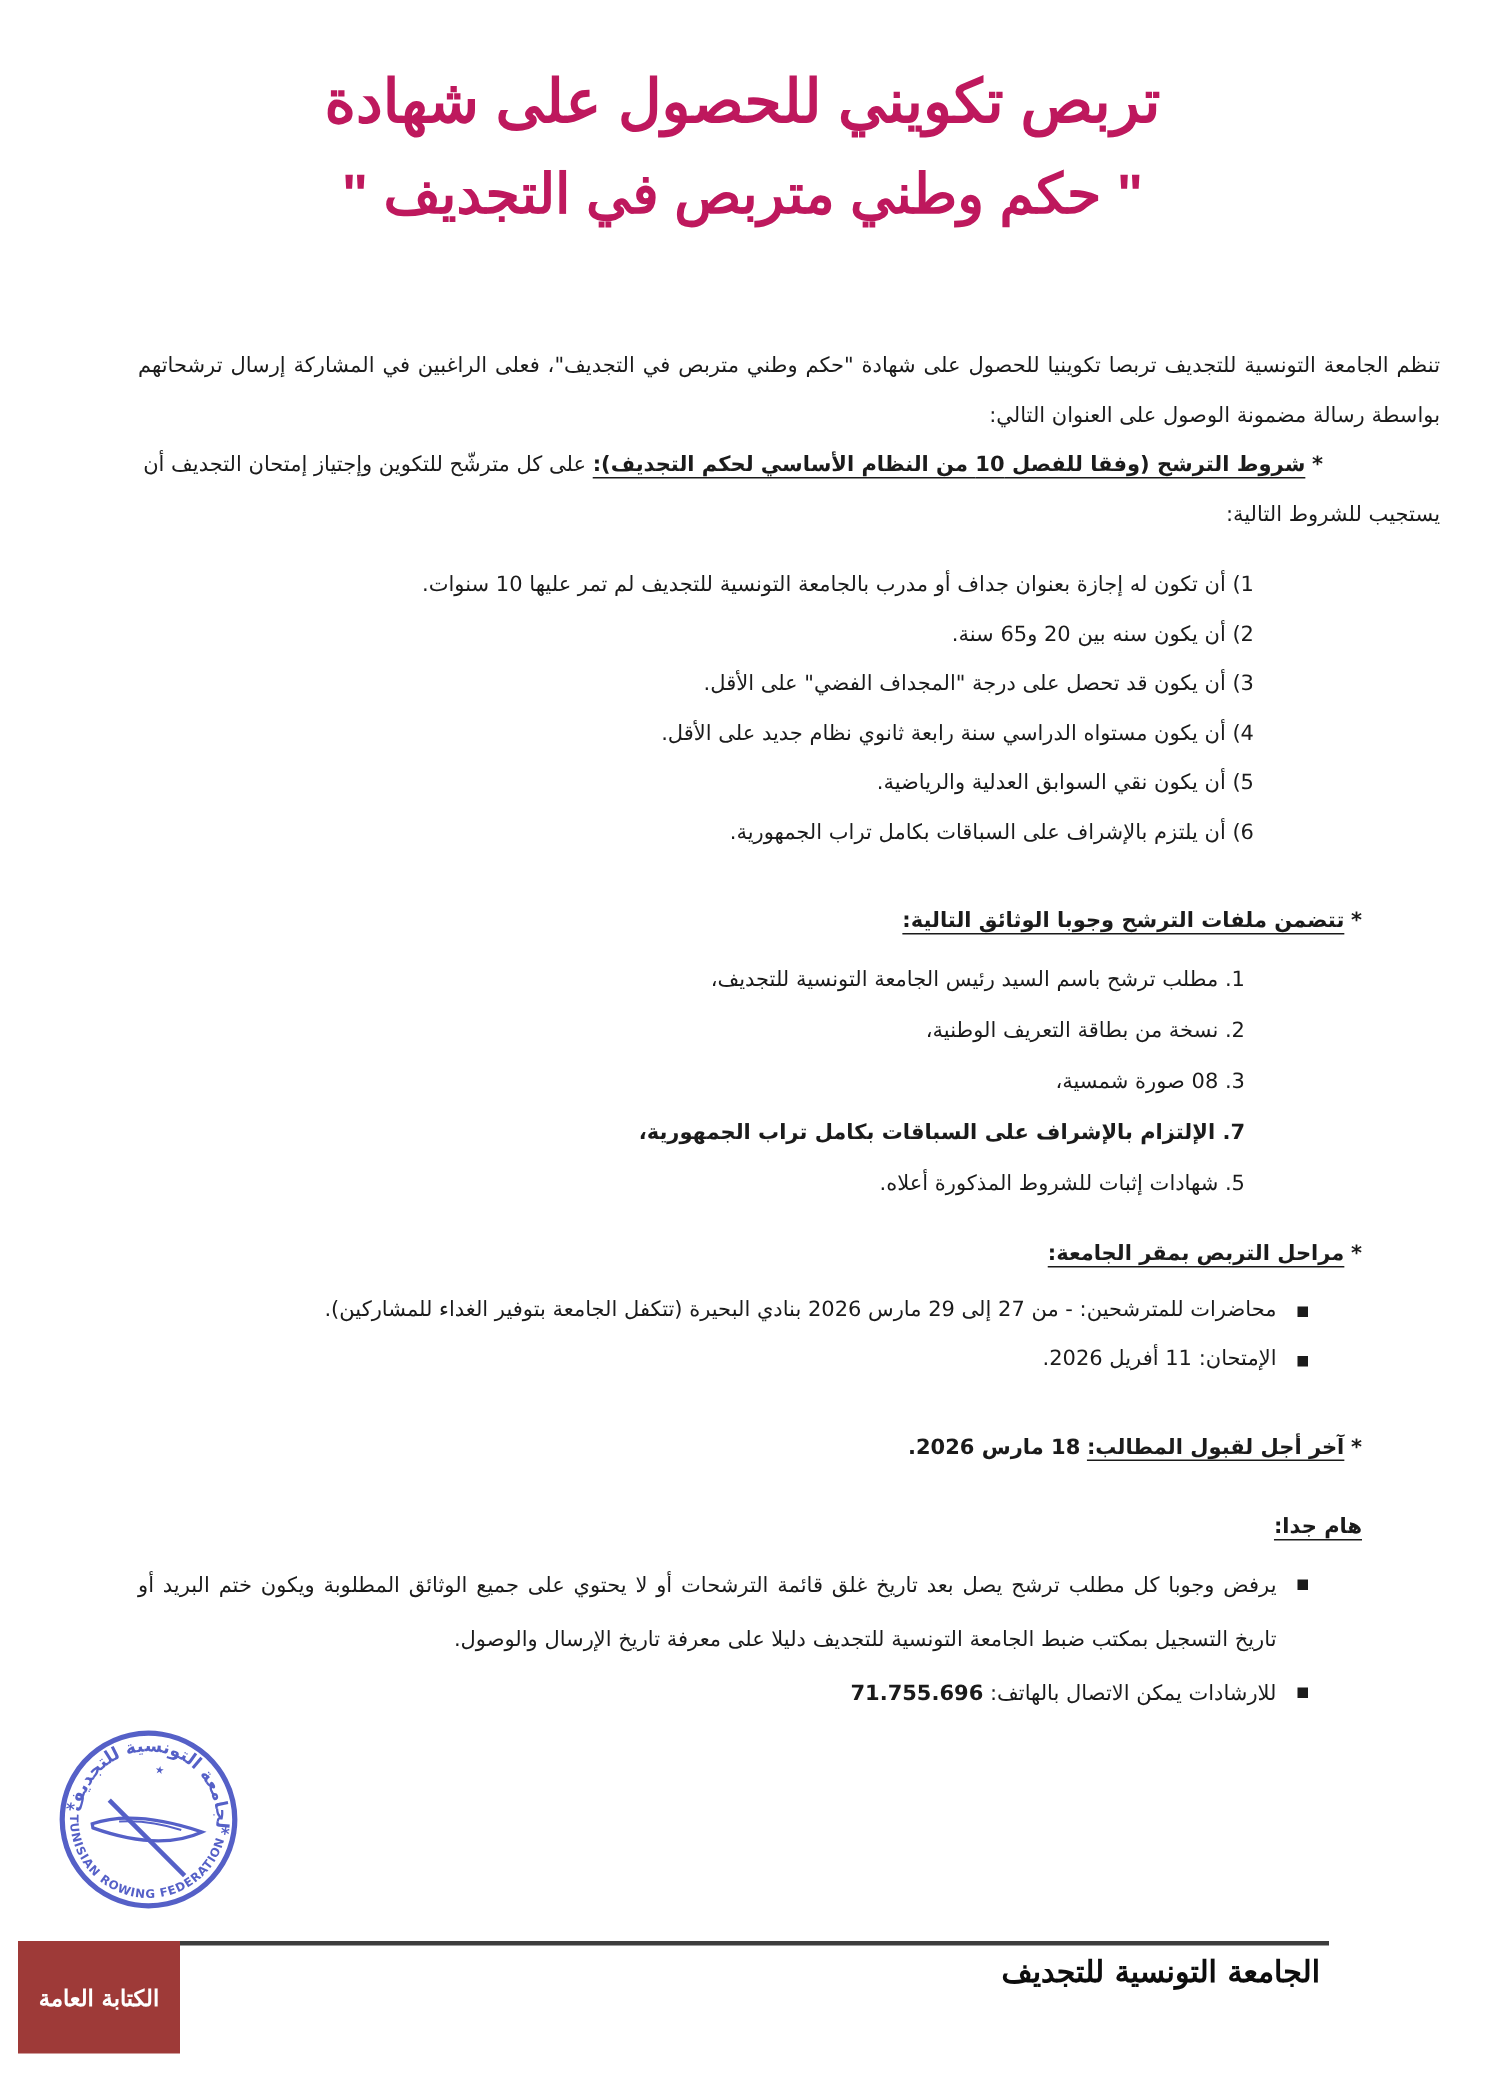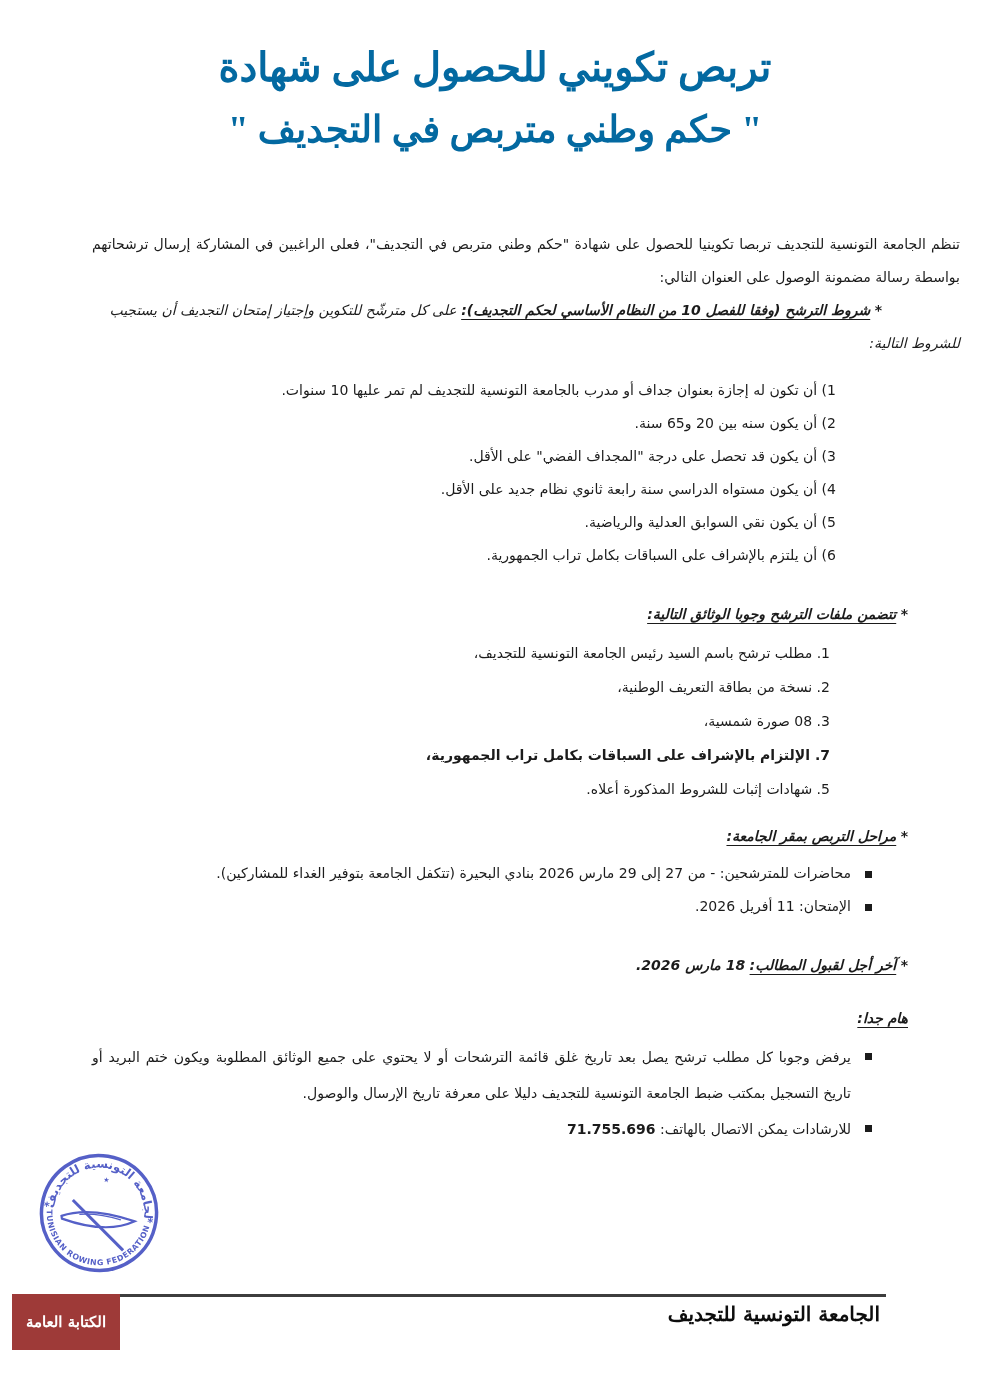--- a/index.html
+++ b/index.html
@@ -9,41 +9,41 @@
     margin:0 auto;
     background:#ffffff;
     font-family:"DejaVu Sans",sans-serif;
     color:#1b1b1b;
     overflow:hidden;
   }
   
   .title-block{text-align:center;padding-top:44px;}
   .doc-title{
     margin:0;
-    font-family:Liberation Serif, serif;
+    font-family:Liberation Sans, sans-serif;
     font-weight:bold;
     font-size:40px;
     line-height:1.2;
-    color:#0369a1;
+    color:#be185d;
     direction:rtl;
   }
   .doc-title.second{margin-top:16px;font-size:37px;}
   
   .content{
     position:absolute;
     top:228px;right:30px;left:92px;
     direction:rtl;
     text-align:right;
     font-size:14px;
     line-height:33px;
   }
   p{margin:0;}
   .justify{text-align:justify;text-justify:inter-word;}
   .bold{font-weight:bold;}
-  .section-head{margin:0;font-style:italic;}
+  .section-head{margin:0;}
   .indent-first{text-indent:78px;}
   .offset{margin-right:52px;}
   .bu{font-weight:bold;text-decoration:underline;text-underline-offset:4px;}
   .star{font-weight:bold;}
   
   ul.plain-list{list-style:none;margin:12px;padding:0 112px 0 0;}
   ul.cond{margin-top:14px;}
   ul.cond li{line-height:33px;}
   ul.docs{margin-top:5px;padding-right:118px;}
   ul.docs li{line-height:34px;}
@@ -72,21 +72,21 @@
   }
   
   .footer-rule{
     position:absolute;
     left:118px;right:104px;top:1294px;
     border-top:3px solid #3d3d3d;
   }
   .secretary-box{
     position:absolute;
     left:12px;top:1294px;
-    width:108px;height:56px;
+    width:108px;height:75px;
     background:#9e3a38;
     color:#ffffff;
     display:flex;align-items:center;justify-content:center;
     font-family:"DejaVu Serif",serif;
     font-weight:bold;
     font-size:15px;
     direction:rtl;
   }
   .footer-org{
     position:absolute;

